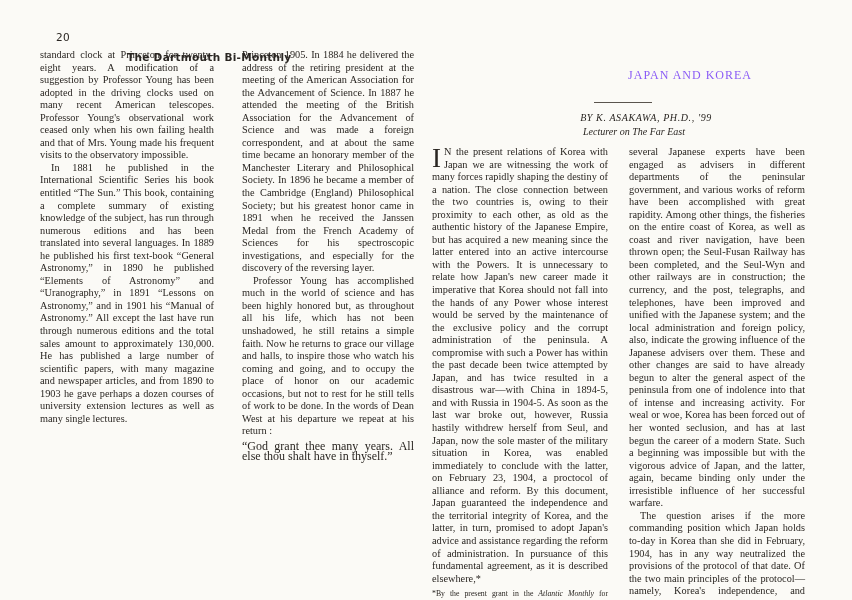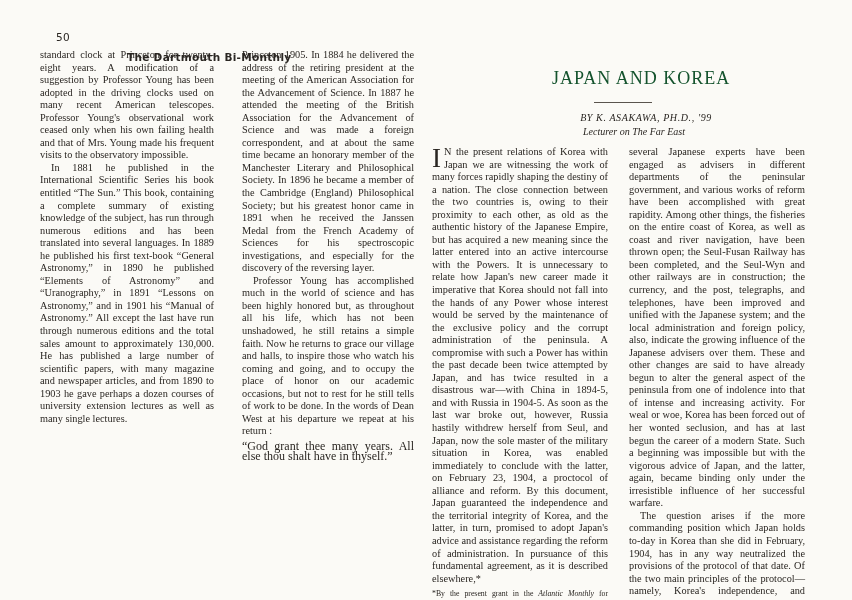--- a/index.html
+++ b/index.html
@@ -32,22 +32,22 @@
     .left-col-1 { left: 40px; top: 49px; width: 174px; }
     .left-col-2 { left: 242px; top: 49px; width: 172px; }
 
     .quote {
       font-size: 12px; line-height: 10.5px;
       text-indent: 6px; margin-top: 3px !important;
     }
 
     .article-title {
       position: absolute; left: 126px; top: 68px; width: 200px;
-      font-size: 18px; letter-spacing: 1px; text-align: left;
-      color: #14532d;
+      font-size: 12px; letter-spacing: 1px; text-align: right;
+      color: #8b5cf6;
     }
     .title-rule {
       position: absolute; left: 168px; top: 102px; width: 58px;
       border-top: 1px solid #5a544d;
     }
     .byline {
       position: absolute; left: 110px; top: 112px; width: 220px;
       text-align: center; font-style: italic; font-size: 10px; letter-spacing: 0.6px;
     }
     .lecturer {
@@ -66,21 +66,21 @@
       font-size: 7.8px; line-height: 10px; margin-top: 4px !important;
       text-indent: 6px;
     }
     .footnote em { font-style: italic; }
   </style>
 </head>
 <body>
 
 <div class="page left-page">
   <div class="running-head">
-    <span class="page-num">50</span>
+    <span class="page-num">20</span>
     <span class="journal-title">The Dartmouth Bi-Monthly</span>
   </div>
 
   <div class="col left-col-1">
     <p>standard clock at Princeton for twenty-eight years. A modification of a suggestion by Professor Young has been adopted in the driving clocks used on many recent American telescopes. Professor Young's observational work ceased only when his own failing health and that of Mrs. Young made his frequent visits to the observatory impossible.</p>
     <p class="ind">In 1881 he published in the International Scientific Series his book entitled “The Sun.” This book, containing a complete summary of existing knowledge of the subject, has run through numerous editions and has been translated into several languages. In 1889 he published his first text-book “General Astronomy,” in 1890 he published “Elements of Astronomy” and “Uranography,” in 1891 “Lessons on Astronomy,” and in 1901 his “Manual of Astronomy.” All except the last have run through numerous editions and the total sales amount to approximately 130,000. He has published a large number of scientific papers, with many magazine and newspaper articles, and from 1890 to 1903 he gave perhaps a dozen courses of university extension lectures as well as many single lectures.</p>
   </div>
 
   <div class="col left-col-2">
     <p>Princeton 1905. In 1884 he delivered the address of the retiring president at the meeting of the American Association for the Advancement of Science. In 1887 he attended the meeting of the British Association for the Advancement of Science and was made a foreign correspondent, and at about the same time became an honorary member of the Manchester Literary and Philosophical Society. In 1896 he became a member of the Cambridge (England) Philosophical Society; but his greatest honor came in 1891 when he received the Janssen Medal from the French Academy of Sciences for his spectroscopic investigations, and especially for the discovery of the reversing layer.</p>

